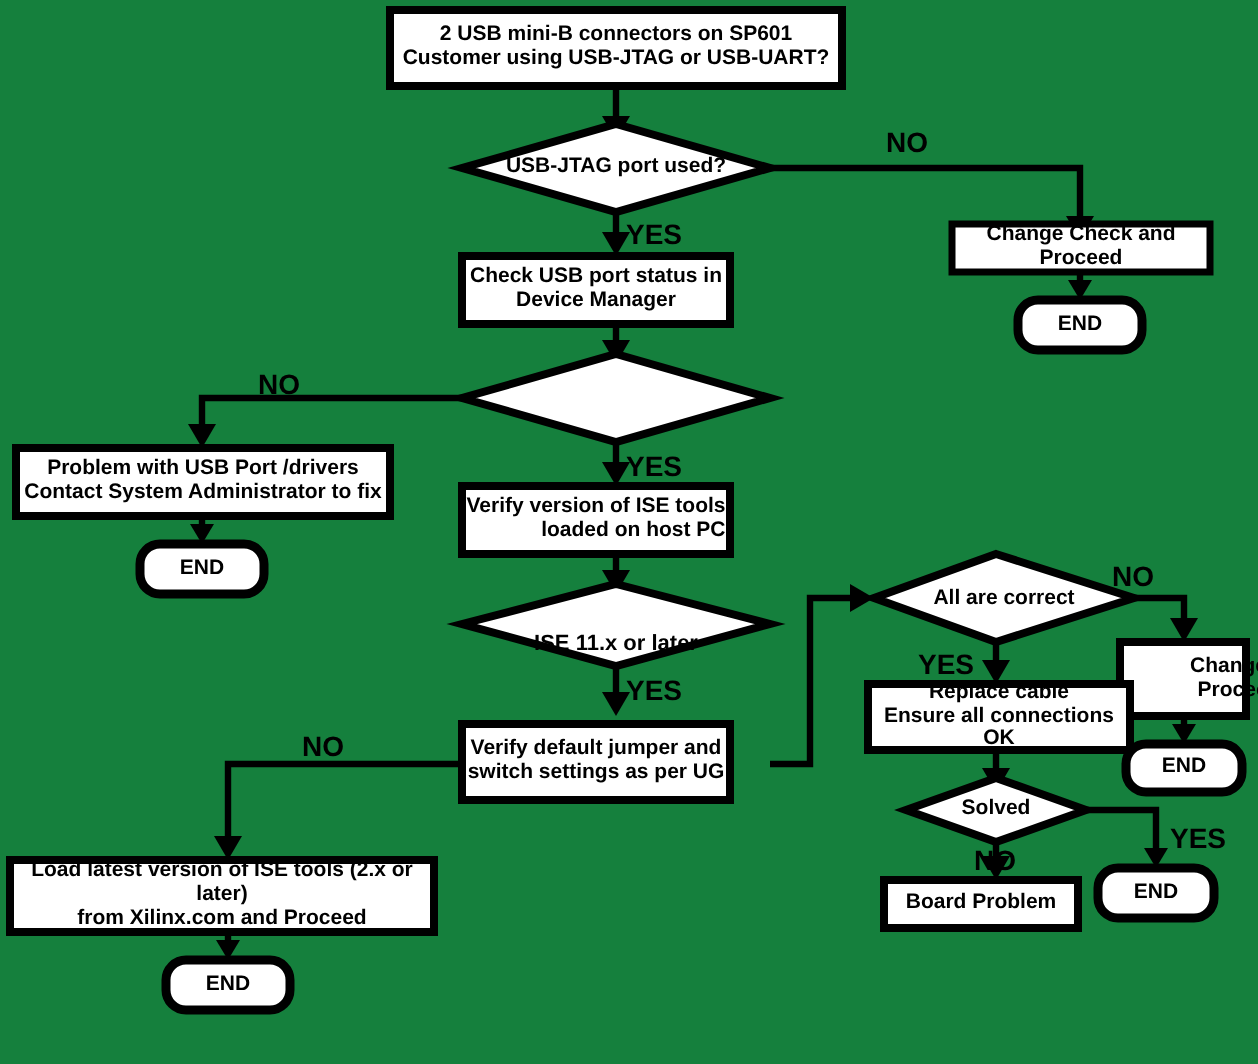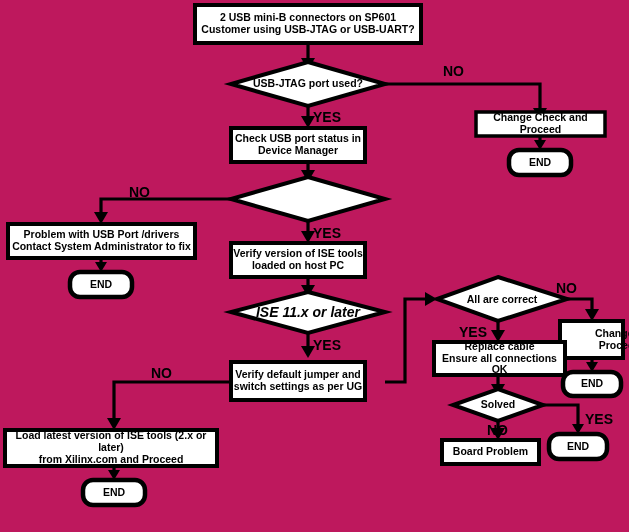--- a/index.html
+++ b/index.html
@@ -10,21 +10,21 @@
   body {
     width: 629px;
     height: 532px;
     font-family: "Liberation Sans", sans-serif;
     overflow: hidden;
   }
   #flow-root {
     position: relative;
     width: 629px;
     height: 532px;
-    background: #be185d;
+    background: #15803d;
   }
   svg#flow-svg {
     position: absolute;
     top: 0;
     left: 0;
     width: 629px;
     height: 532px;
     display: block;
   }
   .node-shape {
@@ -192,24 +192,24 @@
 
   <div class="node-label" style="left:231px; top:128px; width:134px; height:34px; font-size:10.5px;">Check USB port status in
 Device Manager</div>
 
 
   <div class="node-label" style="left:8px; top:224px; width:187px; height:34px; font-size:10.5px;">Problem with USB Port /drivers
 Contact System Administrator to fix</div>
 
   <div class="node-label" style="left:70px; top:272px; width:62px; height:25px; font-size:10.5px;">END</div>
 
-  <div class="node-label" style="left:231px; top:243px; width:134px; height:34px; font-size:10.5px;">Verify version of ISE tools
+  <div class="node-label" style="left:231px; top:243px; width:134px; height:34px; font-size:10.5px;text-align:right;">Verify version of ISE tools
 loaded on host PC</div>
 
-  <div class="node-label" style="left:231px; top:302px; width:154px; height:21px; font-size:14px;font-style:italic;">ISE 11.x or later</div>
+  <div class="node-label" style="left:231px; top:312px; width:154px; height:21px; font-size:11px;">ISE 11.x or later</div>
 
   <div class="node-label" style="left:5px; top:430px; width:212px; height:36px; font-size:10.5px;">Load latest version of ISE tools (2.x or later)
 from Xilinx.com and Proceed</div>
 
   <div class="node-label" style="left:83px; top:480px; width:62px; height:25px; font-size:10.5px;">END</div>
 
   <div class="node-label" style="left:231px; top:362px; width:134px; height:38px; font-size:10.5px;">Verify default jumper and
 switch settings as per UG</div>
 
   <div class="node-label" style="left:437px; top:289px; width:130px; height:21px; font-size:10.5px;">All are correct</div>

